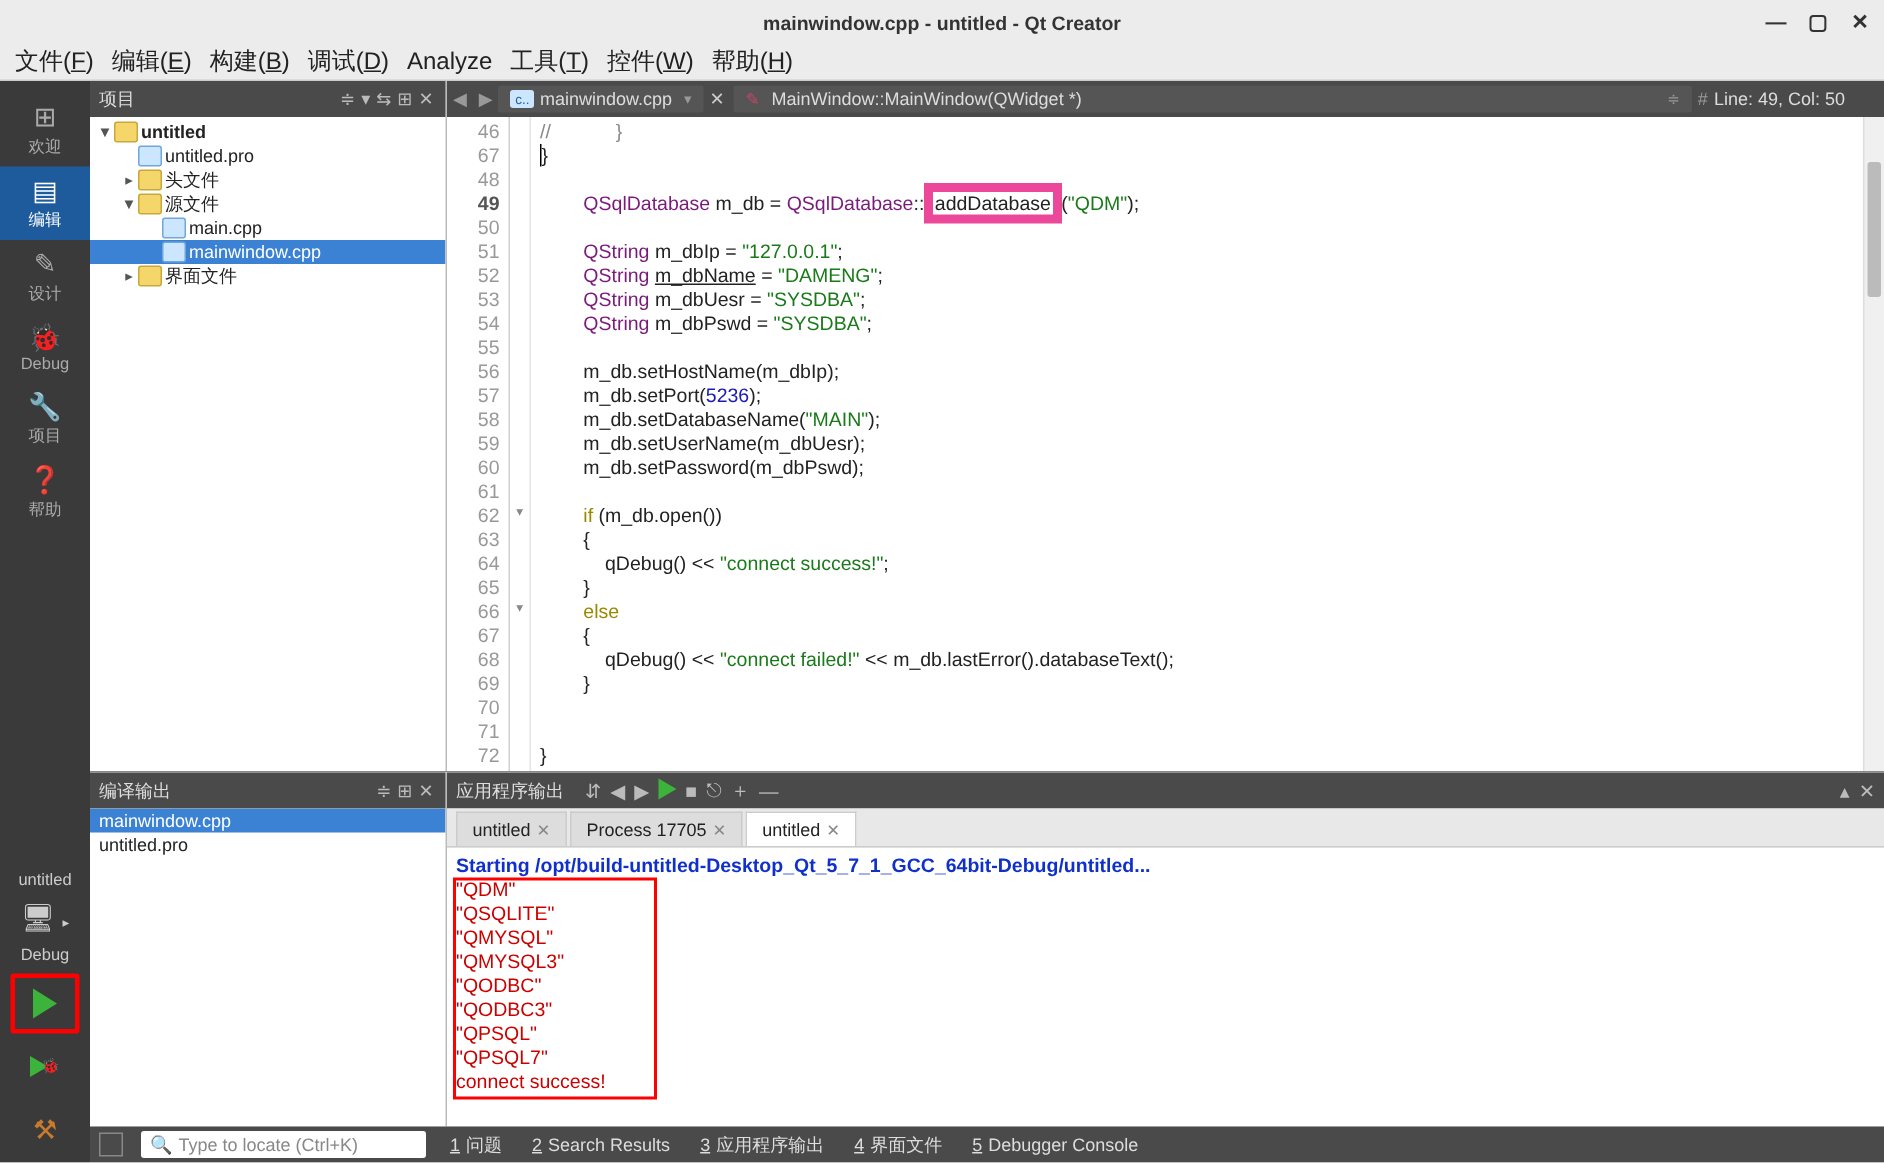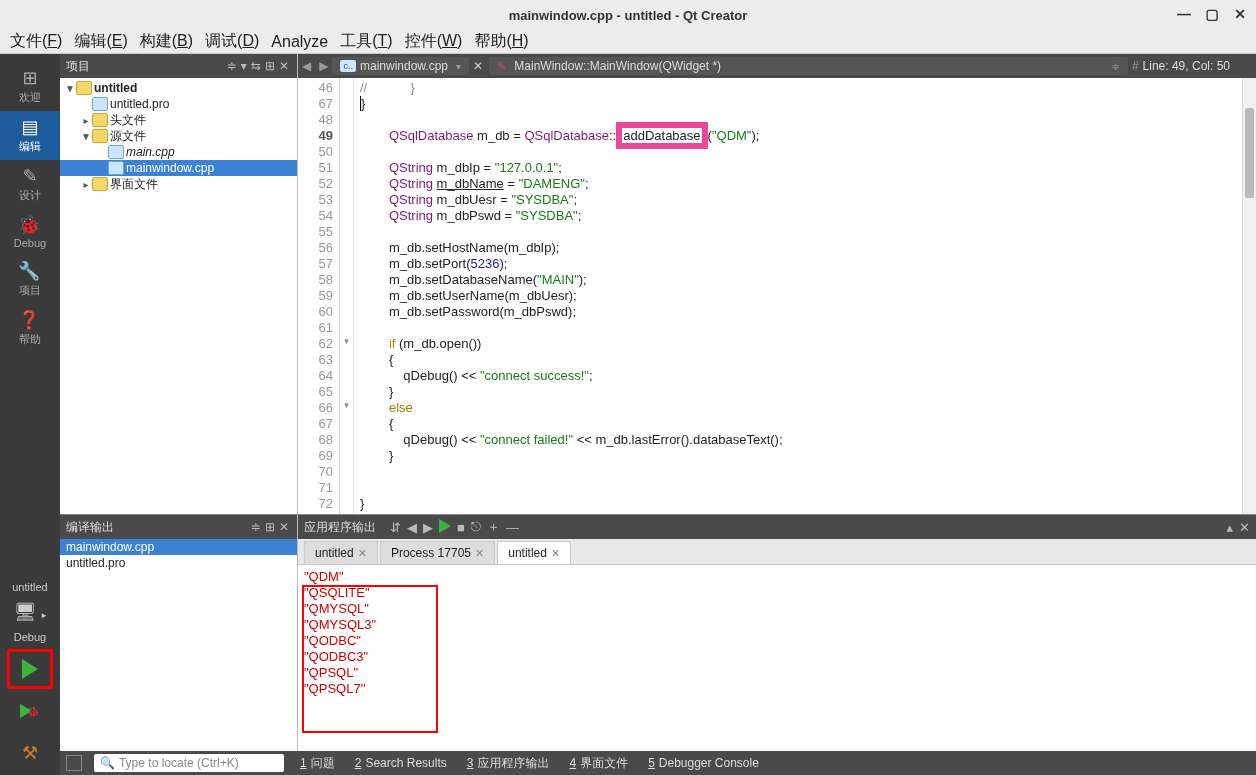--- a/index.html
+++ b/index.html
@@ -191,21 +191,21 @@
             <div class="tr" style="padding-left: 20px;">
               <span class="tw">▸</span>
               <span class="tic folder"></span>
               <span class="nm">头文件</span>
             </div>
             <div class="tr" style="padding-left: 20px;">
               <span class="tw">▼</span>
               <span class="tic folder"></span>
               <span class="nm">源文件</span>
             </div>
-            <div class="tr" style="padding-left: 36px; font-style: italic;">
+            <div class="tr" style="padding-left: 36px;">
               <span class="tw"></span>
               <span class="tic cpp"></span>
               <span class="nm">main.cpp</span>
             </div>
             <div class="tr sel" style="padding-left: 36px;">
               <span class="tw"></span>
               <span class="tic cpp"></span>
               <span class="nm">mainwindow.cpp</span>
             </div>
             <div class="tr" style="padding-left: 20px;">
@@ -339,28 +339,30 @@
               <span>Process 17705</span>
               <span class="x">✕</span>
             </div>
             <div class="ot active">
               <span>untitled</span>
               <span class="x">✕</span>
             </div>
           </div>
         <div class="out-body" id="outbody">
           <div class="out-box"></div>
+        <div class="start">Starting /opt/build-untitled-Desktop_Qt_5_7_1_GCC_64bit-Debug/untitled...</div>
             <div class="red">"QDM"</div>
             <div class="red">"QSQLITE"</div>
             <div class="red">"QMYSQL"</div>
             <div class="red">"QMYSQL3"</div>
             <div class="red">"QODBC"</div>
             <div class="red">"QODBC3"</div>
             <div class="red">"QPSQL"</div>
             <div class="red">"QPSQL7"</div>
+            <div class="red">connect success!</div>
           </div>
       </div>
     </div>
 
     <div class="status">
       <div class="sq"></div>
       <div class="locate">
         <span class="mag">🔍</span>
         <span style="color:#888;">Type to locate (Ctrl+K)</span>
       </div>

